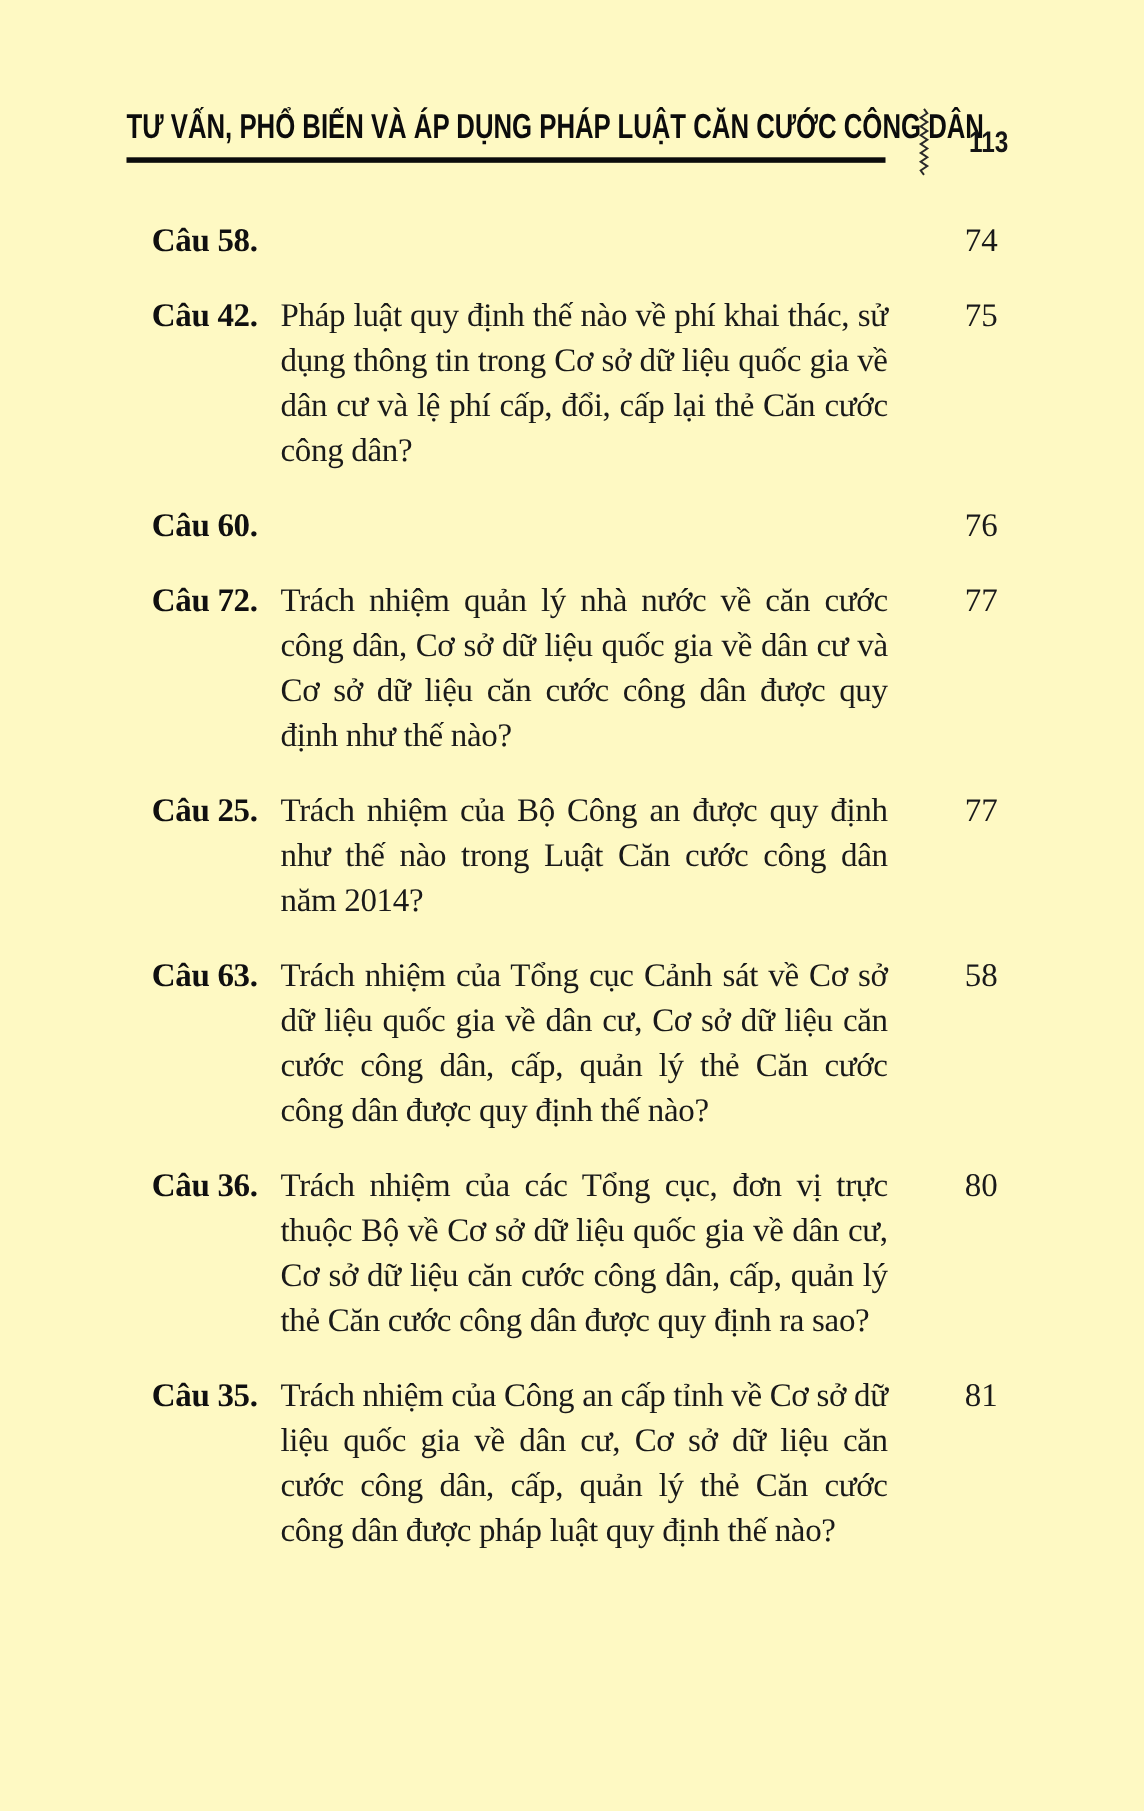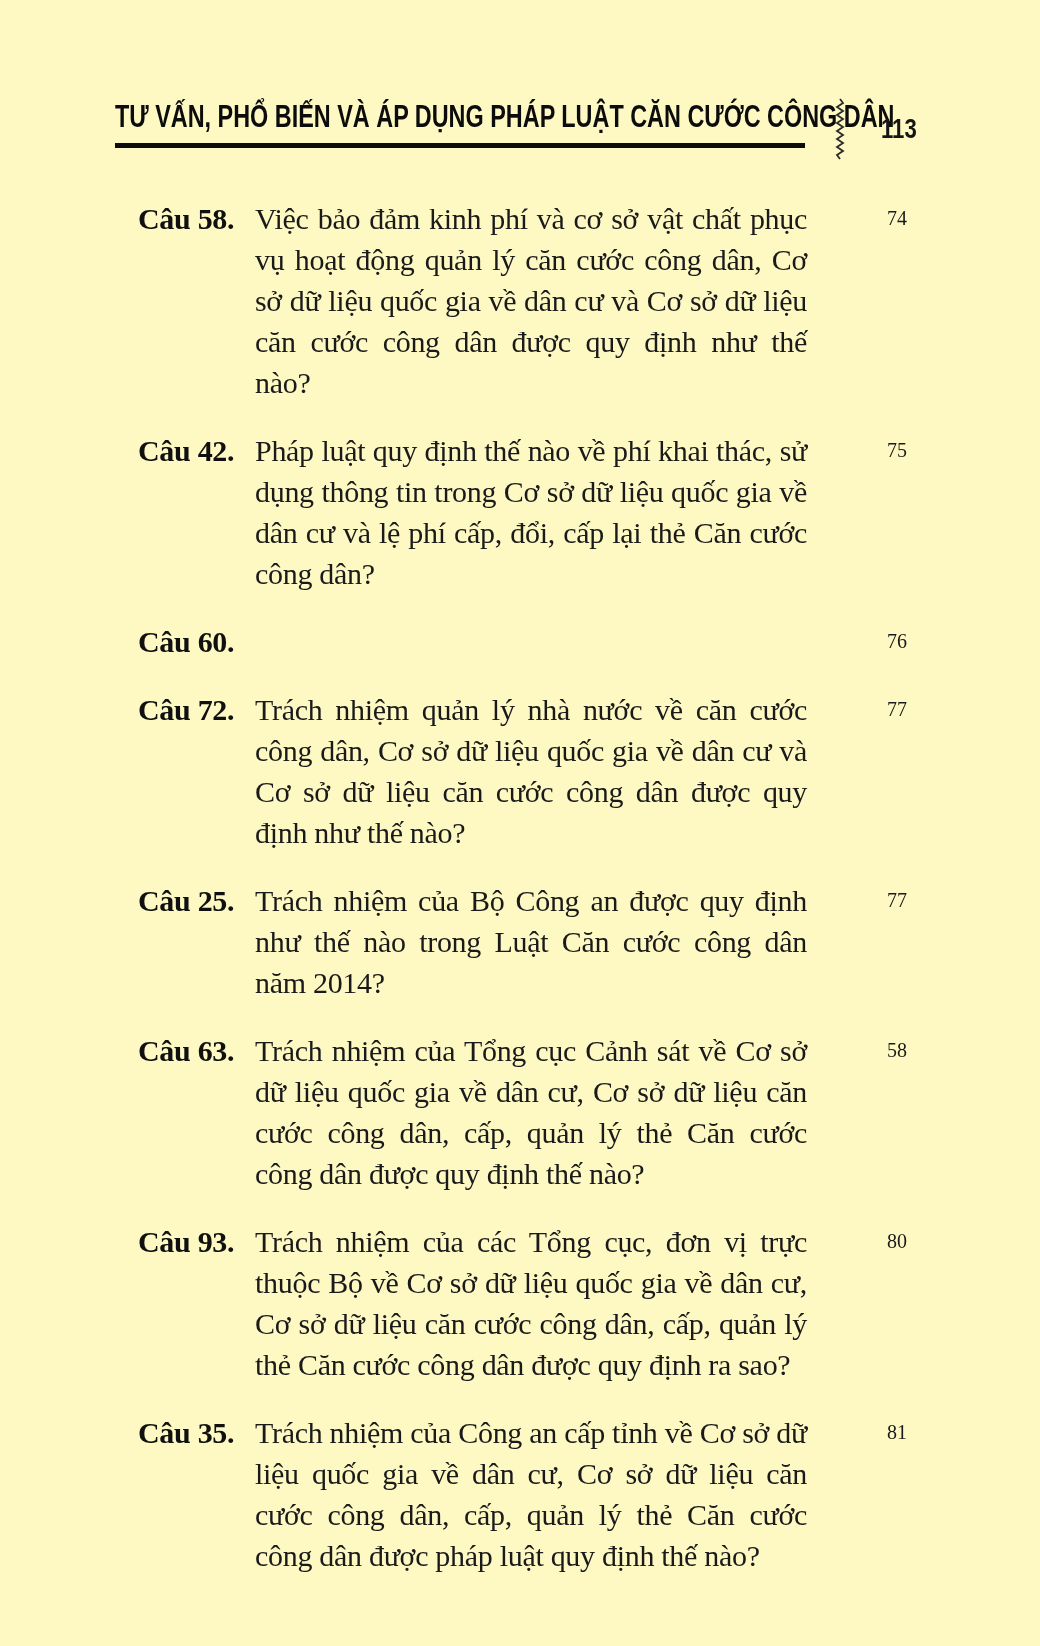--- a/index.html
+++ b/index.html
@@ -77,21 +77,21 @@
     line-height: 41px;
     letter-spacing: -0.3px;
     text-align: justify;
     color: #1a1a1a;
   }
   .entry-page {
     margin-left: auto;
     width: 62px;
     padding-right: 18px;
     text-align: right;
-    font-size: 20px;
+    font-size: 30px;
     line-height: 41px;
     color: #1a1a1a;
   }
   .toc { padding-right: 115px; }
 </style>
 </head>
 <body>
 
 <div class="page">
 
@@ -104,21 +104,20 @@
         <path d="M5 1 L8 5 L2 9 L8 13 L2 17 L8 21 L2 25 L8 29 L2 33 L8 37 L2 41 L8 45 L2 49 L8 53 L2 57 L5 61" stroke="#2a2a2a" stroke-width="1.8" fill="none"></path>
       </svg>
     </span>
     <span class="header-page">113</span>
   </div>
 
   <div class="toc">
 
     <div class="entry">
       <span class="entry-label">Câu 58.</span>
-      <span class="entry-text">Việc bảo đảm kinh phí và cơ sở vật chất phục vụ hoạt động quản lý căn cước công dân, Cơ sở dữ liệu quốc gia về dân cư và Cơ sở dữ liệu căn cước công dân được quy định như thế nào?</span>
       <span class="entry-page">74</span>
     </div>
 
     <div class="entry">
       <span class="entry-label">Câu 42.</span>
       <span class="entry-text">Pháp luật quy định thế nào về phí khai thác, sử dụng thông tin trong Cơ sở dữ liệu quốc gia về dân cư và lệ phí cấp, đổi, cấp lại thẻ Căn cước công dân?</span>
       <span class="entry-page">75</span>
     </div>
 
     <div class="entry">
@@ -138,21 +137,21 @@
       <span class="entry-page">77</span>
     </div>
 
     <div class="entry">
       <span class="entry-label">Câu 63.</span>
       <span class="entry-text">Trách nhiệm của Tổng cục Cảnh sát về Cơ sở dữ liệu quốc gia về dân cư, Cơ sở dữ liệu căn cước công dân, cấp, quản lý thẻ Căn cước công dân được quy định thế nào?</span>
       <span class="entry-page">58</span>
     </div>
 
     <div class="entry">
-      <span class="entry-label">Câu 93.</span>
+      <span class="entry-label">Câu 36.</span>
       <span class="entry-text">Trách nhiệm của các Tổng cục, đơn vị trực thuộc Bộ về Cơ sở dữ liệu quốc gia về dân cư, Cơ sở dữ liệu căn cước công dân, cấp, quản lý thẻ Căn cước công dân được quy định ra sao?</span>
       <span class="entry-page">80</span>
     </div>
 
     <div class="entry">
       <span class="entry-label">Câu 35.</span>
       <span class="entry-text">Trách nhiệm của Công an cấp tỉnh về Cơ sở dữ liệu quốc gia về dân cư, Cơ sở dữ liệu căn cước công dân, cấp, quản lý thẻ Căn cước công dân được pháp luật quy định thế nào?</span>
       <span class="entry-page">81</span>
     </div>
 

